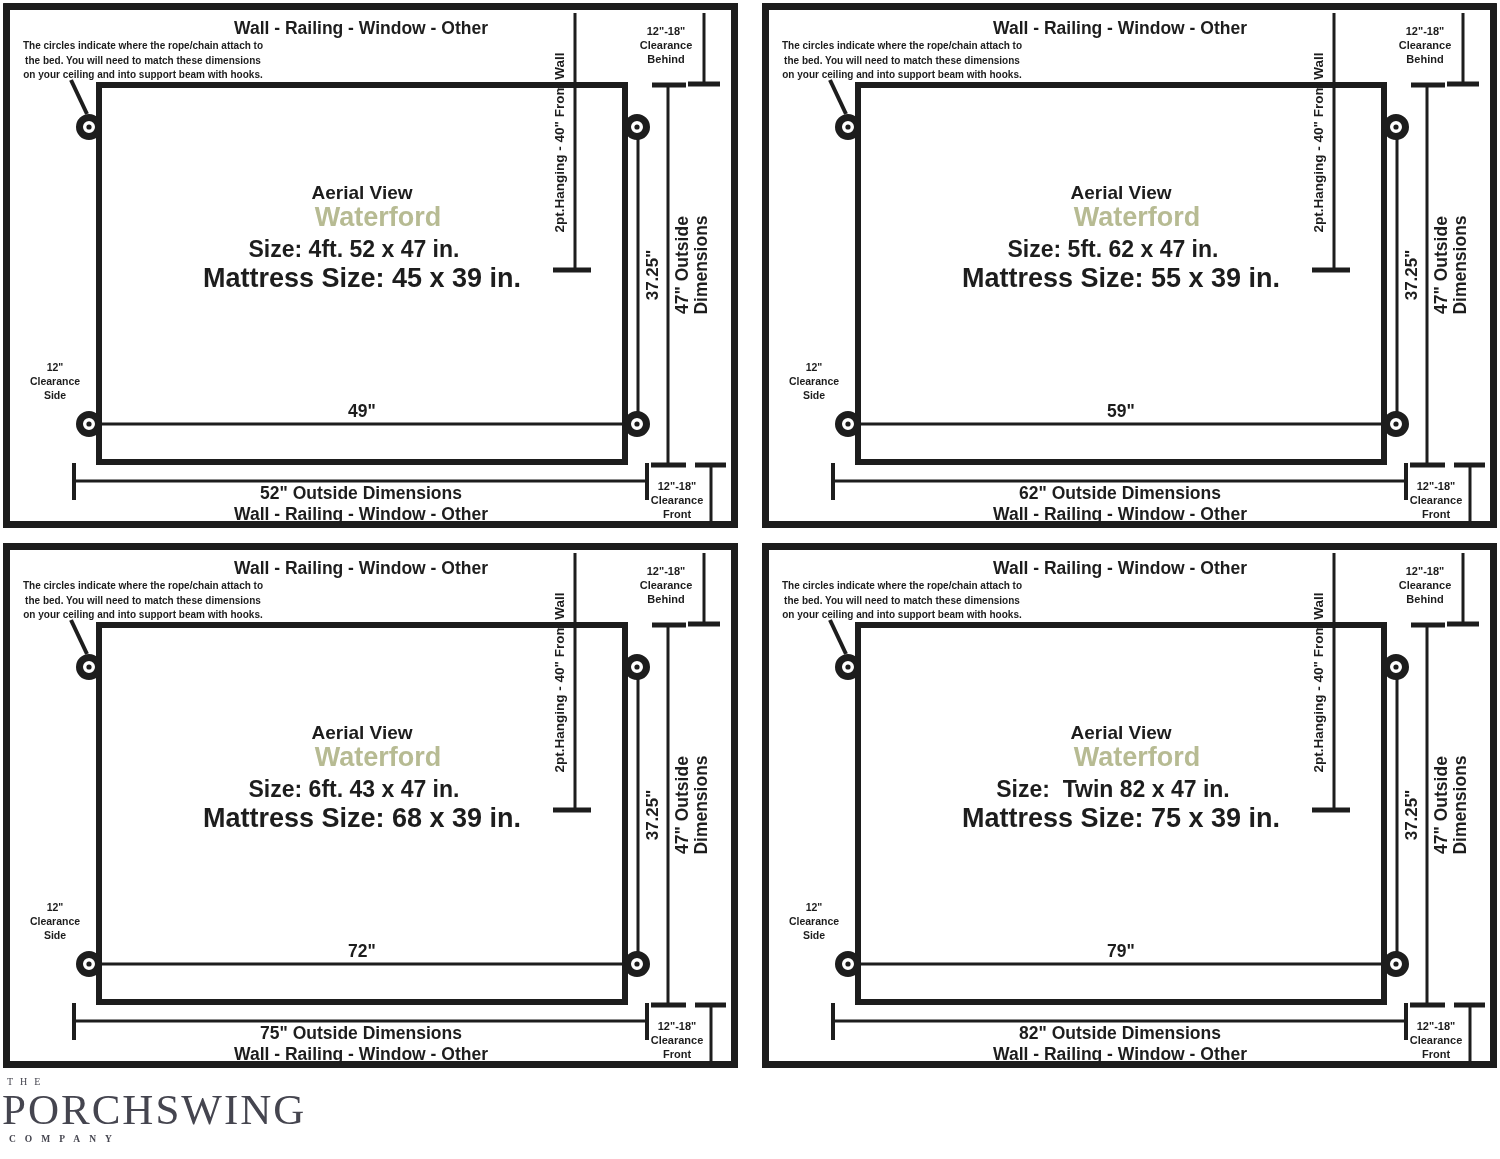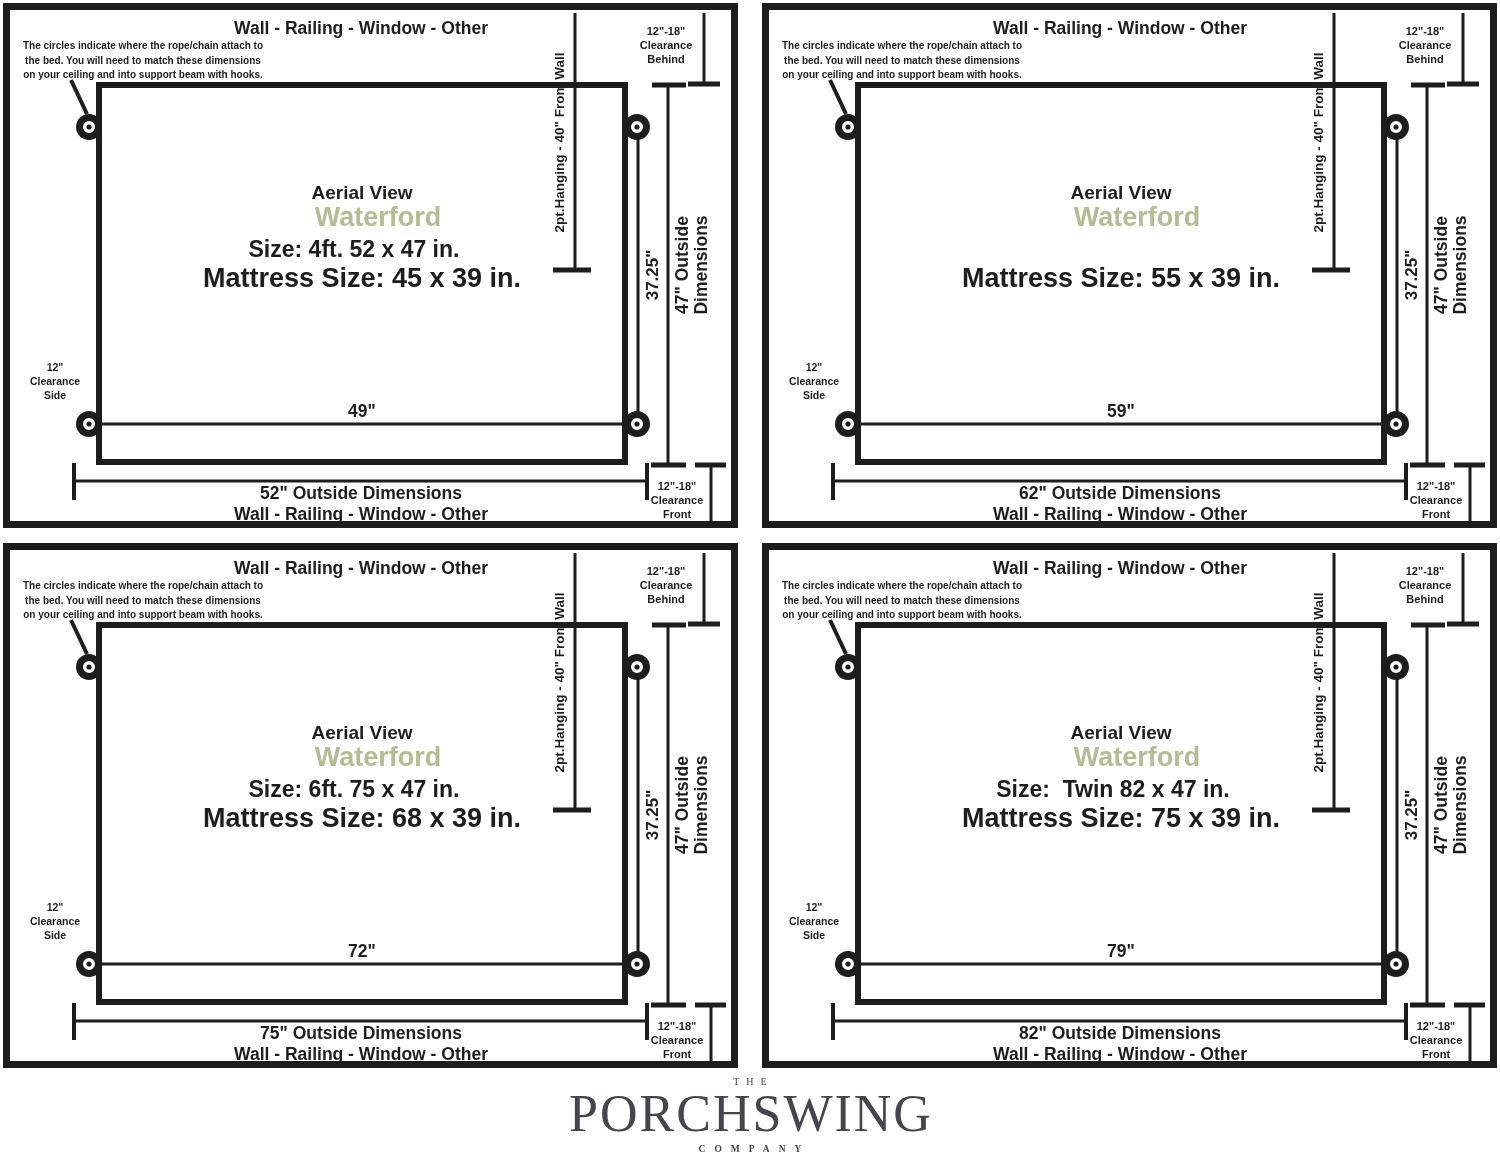--- a/index.html
+++ b/index.html
@@ -45,27 +45,26 @@
   .lbl-outside-width{left:60px;top:480px;width:596px;font-size:17.5px;}
   .lbl-wall-bottom{left:60px;top:501px;width:596px;font-size:17.5px;}
   .lbl-clr-front{left:636px;top:476px;width:76px;font-size:11px;line-height:14px;}
 
   .rot{position:absolute;transform:rotate(-90deg);transform-origin:center center;}
   .rot-hanging{left:460px;top:132px;width:192px;height:15px;font-size:13.5px;}
   .rot-3725{left:607px;top:263px;width:84px;height:18px;font-size:17px;}
   .rot-47{left:603px;top:243px;width:172px;height:38px;font-size:17.5px;line-height:19px;}
 
   .logo{
-    text-align:center;
     margin-top:8px;
     color:var(--logo);
     font-family:"Liberation Serif", serif;
   }
   .logo-the{font-size:10px;letter-spacing:7px;text-indent:7px;}
-  .logo-name{font-size:52px;letter-spacing:2px;line-height:1.05;text-indent:2px;}
+  .logo-name{font-size:43px;letter-spacing:2px;line-height:1.05;text-indent:2px;}
   .logo-company{font-size:9.5px;letter-spacing:9px;text-indent:9px;margin-top:2px;font-weight:bold;}
 </style>
 </head>
 <body>
 
 <div class="page">
   <div class="grid">
   <div class="panel">
     <svg viewBox="0 0 735 525" width="735" height="525" aria-hidden="true">
       <g fill="none" stroke="currentColor">
@@ -197,20 +196,21 @@
 
     <div class="lbl ctr lbl-wall-top">Wall - Railing - Window - Other</div>
     <div class="lbl ctr ml lbl-annotation">The circles indicate where the rope/chain attach to
 the bed. You will need to match these dimensions
 on your ceiling and into support beam with hooks.</div>
     <div class="lbl ctr ml lbl-clr-behind">12"-18"
 Clearance
 Behind</div>
     <div class="lbl ctr lbl-aerial">Aerial View</div>
     <div class="lbl ctr lbl-model">Waterford</div>
+    <div class="lbl ctr pre lbl-size">Size: 5ft. 62 x 47 in.</div>
     <div class="lbl ctr pre lbl-mattress">Mattress Size: 55 x 39 in.</div>
     <div class="lbl ctr lbl-attach-width">59"</div>
     <div class="lbl ctr ml lbl-clr-side">12"
 Clearance
 Side</div>
     <div class="lbl ctr lbl-outside-width">62" Outside Dimensions</div>
     <div class="lbl ctr lbl-wall-bottom">Wall - Railing - Window - Other</div>
     <div class="lbl ctr ml lbl-clr-front">12"-18"
 Clearance
 Front</div>
@@ -274,21 +274,21 @@
 
     <div class="lbl ctr lbl-wall-top">Wall - Railing - Window - Other</div>
     <div class="lbl ctr ml lbl-annotation">The circles indicate where the rope/chain attach to
 the bed. You will need to match these dimensions
 on your ceiling and into support beam with hooks.</div>
     <div class="lbl ctr ml lbl-clr-behind">12"-18"
 Clearance
 Behind</div>
     <div class="lbl ctr lbl-aerial">Aerial View</div>
     <div class="lbl ctr lbl-model">Waterford</div>
-    <div class="lbl ctr pre lbl-size">Size: 6ft. 75 x 47 in.</div>
+    <div class="lbl ctr pre lbl-size">Size: 6ft. 43 x 47 in.</div>
     <div class="lbl ctr pre lbl-mattress">Mattress Size: 68 x 39 in.</div>
     <div class="lbl ctr lbl-attach-width">72"</div>
     <div class="lbl ctr ml lbl-clr-side">12"
 Clearance
 Side</div>
     <div class="lbl ctr lbl-outside-width">75" Outside Dimensions</div>
     <div class="lbl ctr lbl-wall-bottom">Wall - Railing - Window - Other</div>
     <div class="lbl ctr ml lbl-clr-front">12"-18"
 Clearance
 Front</div>

